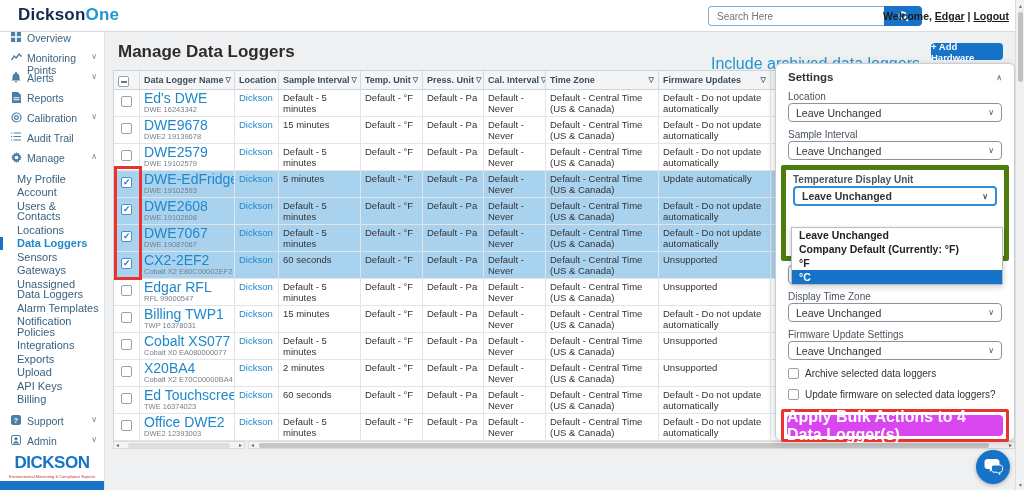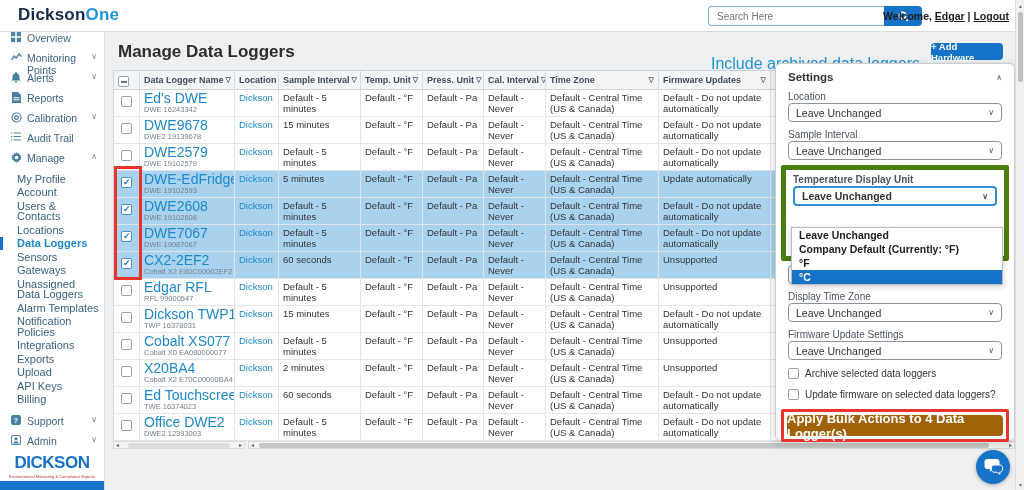--- a/index.html
+++ b/index.html
@@ -76,21 +76,21 @@
   .dd { margin-top:2px; height:19px; border:1px solid #8f9397; border-radius:4px; background:#fff; display:flex; align-items:center; justify-content:space-between; padding:0 7px; font-size:10.5px; color:#333; cursor:pointer; }
   .dd .ddv { font-size:8px; color:#555; }
   .red-wrap { margin:5px -7px 0 -7px; padding:0 7px; border:5px solid #4d7c0f; border-radius:2px; height:96px; position:relative;font-weight:bold; }
   .dd-focused { border:2px solid #2e8fd8; height:20px; }
   .dd-list { position:absolute; left:5px; top:57px; width:212px; background:#fff; border:1px solid #b9bdc1; box-shadow:0 2px 6px rgba(0,0,0,.2); z-index:5; }
   .dd-opt { height:14px; line-height:14px; padding-left:7px; font-size:10.5px; color:#222; cursor:pointer; white-space:nowrap; }
   .dd-opt.selopt { background:#1673c7; color:#fff; }
   .p-check { display:flex; align-items:center; gap:6px; margin-top:10px; font-size:10px; color:#333; }
   .p-check .cb { flex:0 0 11px; }
   .red-btn-wrap { margin:9px -7px 0 -7px; border:3px solid #e8332e; border-radius:2px; padding:3px; }
-  .apply-btn { height:21px; background:#a16207; border-radius:4px; color:#fff; font-size:13px; font-weight:bold; display:flex; align-items:center; justify-content:center; cursor:pointer; }
+  .apply-btn { height:21px; background:#d946ef; border-radius:4px; color:#fff; font-size:16px; font-weight:bold; display:flex; align-items:center; justify-content:center; cursor:pointer; }
 
   
   .red-box-rows { position:absolute; left:114px; top:166px; width:28px; height:114px; border:3px solid #e8332e; z-index:6; }
 
   
   .chat-fab { position:absolute; left:976px; top:450px; width:34px; height:34px; border-radius:50%; background:#1673c7; display:flex; align-items:center; justify-content:center; z-index:16; cursor:pointer; box-shadow:0 1px 4px rgba(0,0,0,.3); }
 
   
   .vscroll { position:absolute; right:0; top:0; width:9px; height:490px; background:#f1f1f1; border-left:1px solid #ddd; z-index:20; }
   .vscroll .arr { position:absolute; left:1px; width:7px; text-align:center; font-size:6px; color:#777; cursor:pointer; }
@@ -409,21 +409,21 @@
         <div class="tc c6">Default - Never</div>
         <div class="tc c7">Default - Central Time (US &amp; Canada)</div>
         <div class="tc c8">Unsupported</div>
         <div class="tc c9">1</div>
       </div>
       <div class="t-row">
         <div class="tc c0">
           <span class="cb"></span>
         </div>
         <div class="tc c1">
-          <div class="nm">Dickson TWP1</div>
+          <div class="nm">Billing TWP1</div>
           <div class="sn">TWP 16378031</div>
         </div>
         <div class="tc c2"><span class="loc">Dickson</span></div>
         <div class="tc c3">15 minutes</div>
         <div class="tc c4">Default - °F</div>
         <div class="tc c5">Default - Pa</div>
         <div class="tc c6">Default - Never</div>
         <div class="tc c7">Default - Central Time (US &amp; Canada)</div>
         <div class="tc c8">Default - Do not update automatically</div>
         <div class="tc c9">2</div>

